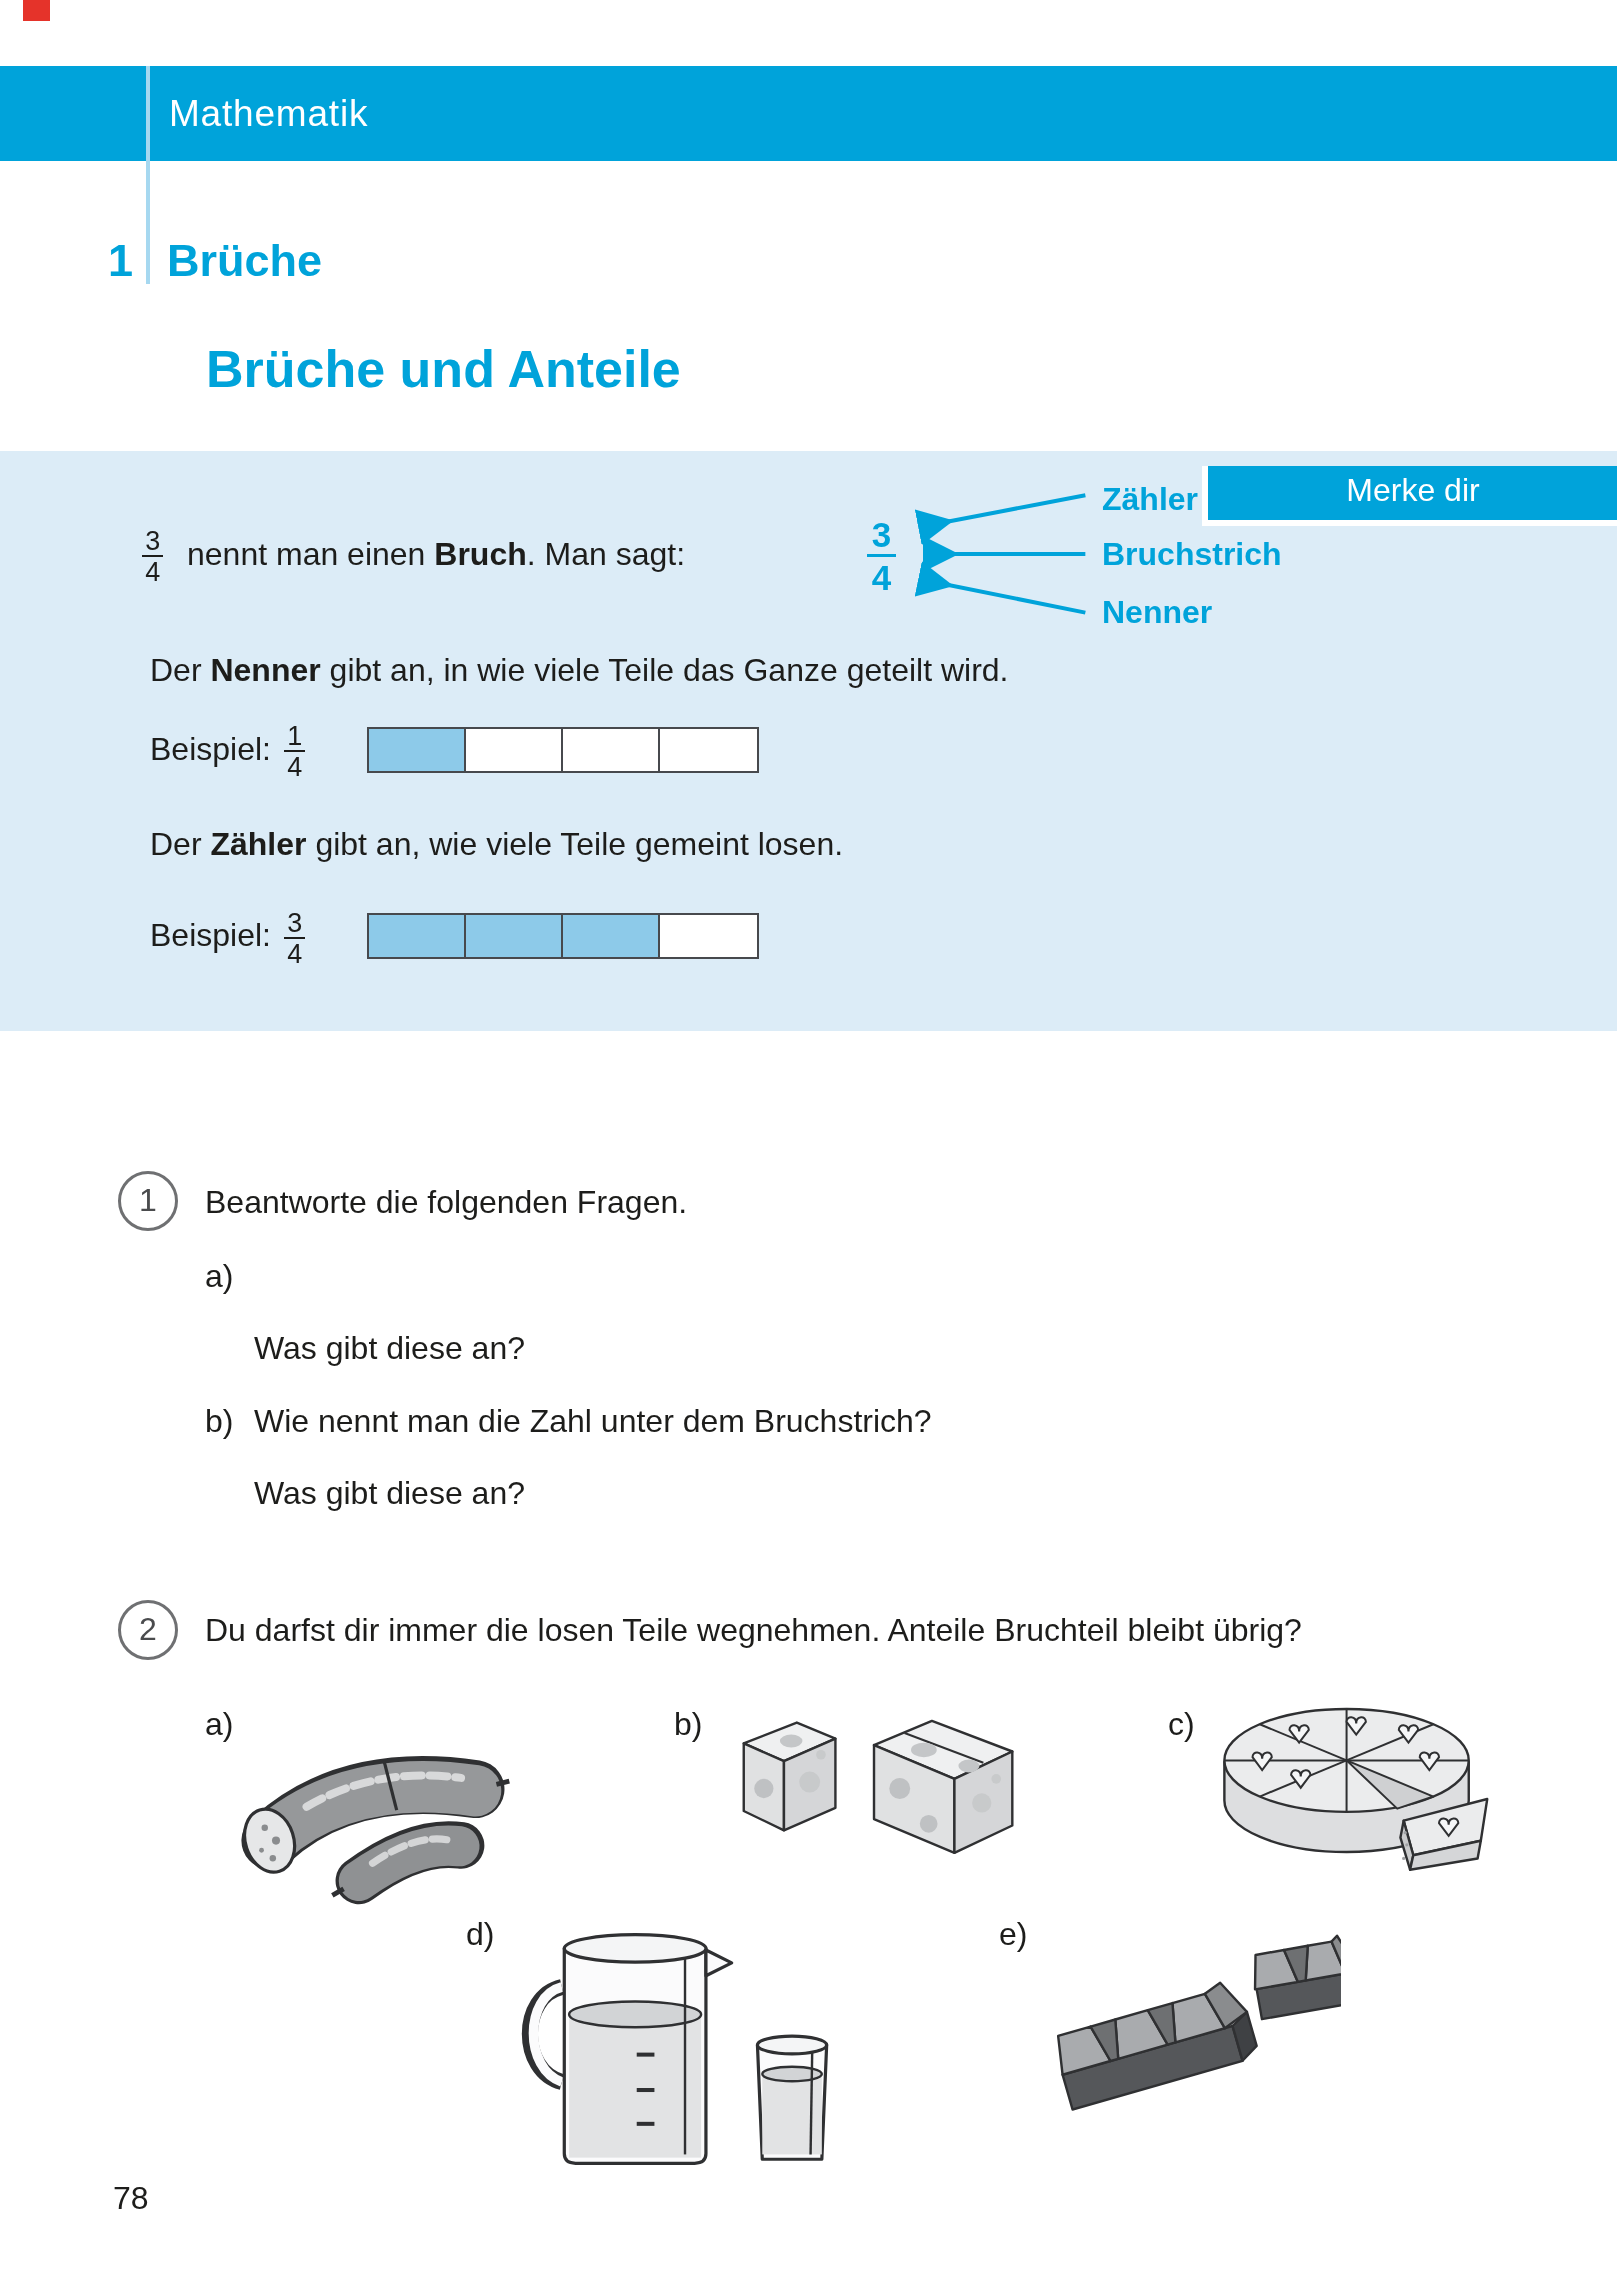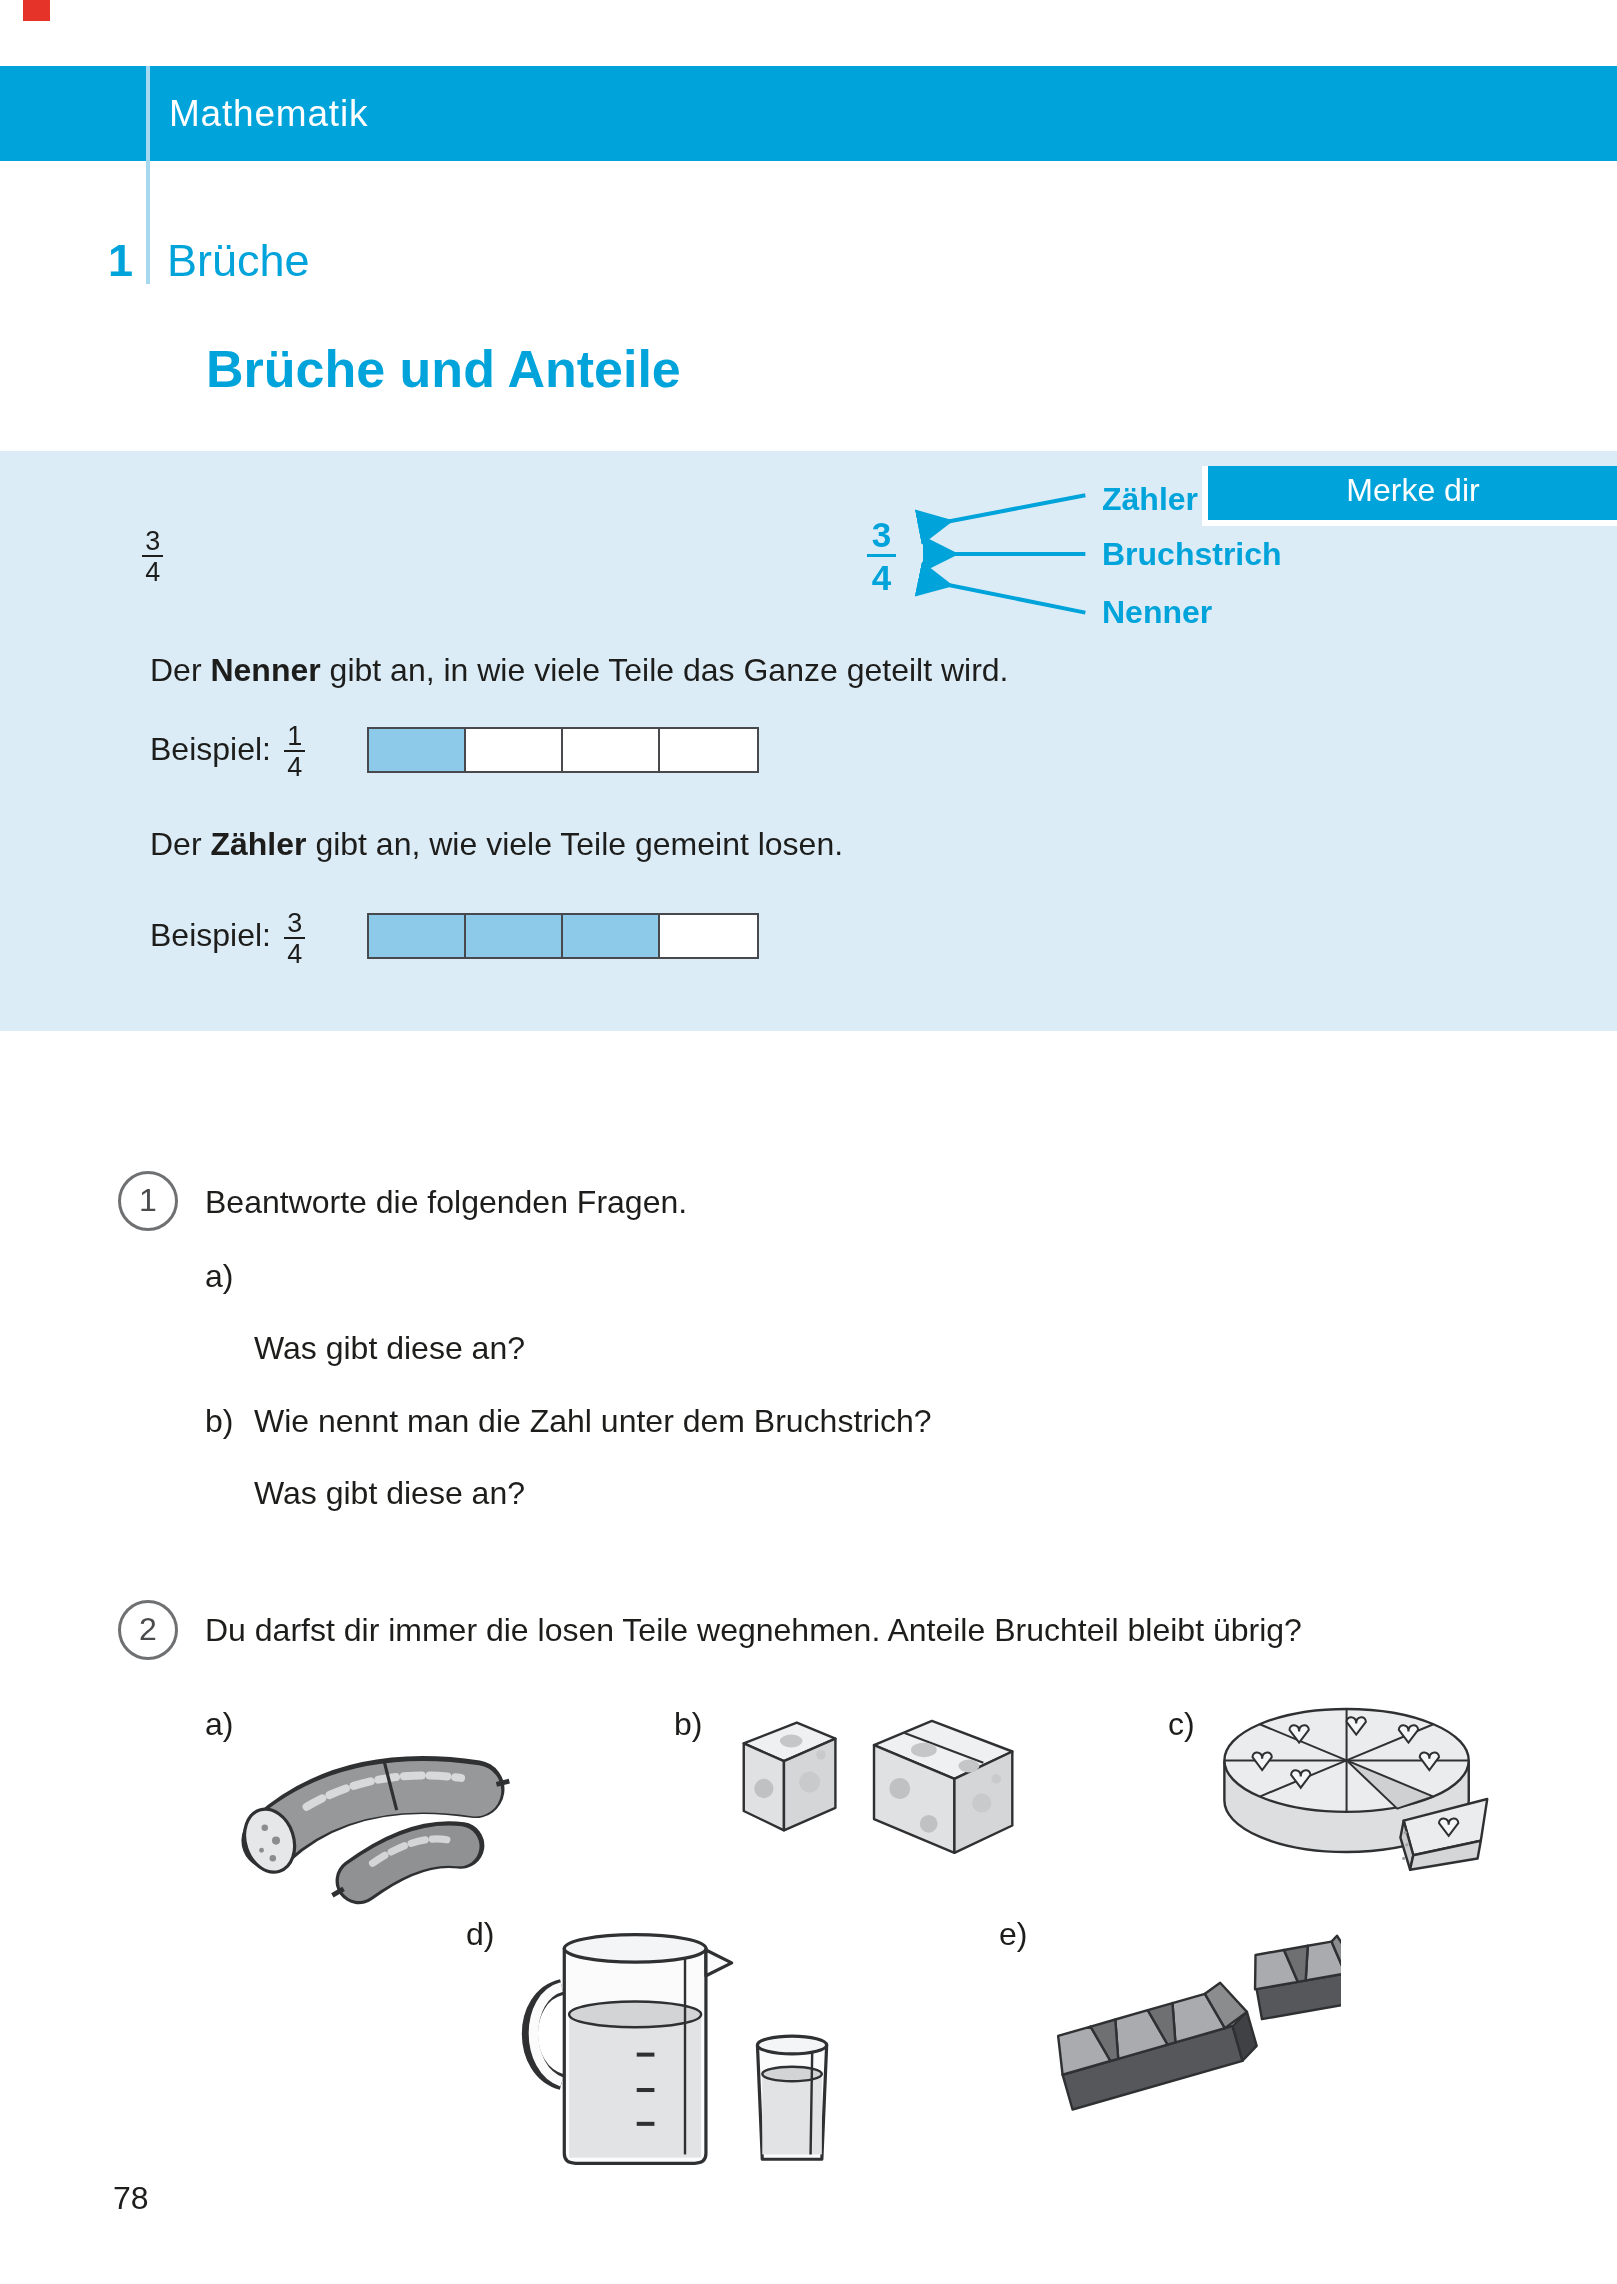--- a/index.html
+++ b/index.html
@@ -17,21 +17,21 @@
   body{font-family:"Liberation Sans", sans-serif;color:var(--text);}
   .page{position:relative;width:1618px;height:2284px;background:#ffffff;overflow:hidden;}
   .abs{position:absolute;}
 
   .red-mark{left:22.6px;top:0;width:27px;height:21px;background:var(--redMark);}
   .band{left:0;top:66px;width:1618px;height:95px;background:var(--accent);}
   .band-title{left:169px;top:66px;height:95px;line-height:95px;color:#fff;font-size:37px;letter-spacing:0.8px;}
   .vline{left:146px;top:66px;width:4px;height:218px;background:var(--lineLight);}
 
   .chapter-num{left:73px;top:235px;width:60px;text-align:right;font-size:45px;font-weight:700;color:var(--accent);}
-  .chapter-title{left:167px;top:235px;font-size:45px;font-weight:400;color:var(--accent);}
+  .chapter-title{left:167px;top:235px;font-size:45px;font-weight:700;color:var(--accent);}
   .section-title{left:206px;top:339px;font-size:52px;font-weight:700;color:var(--accent);}
 
   .info-box{left:0;top:451px;width:1618px;height:580px;background:var(--boxBg);}
   .merke-tab{left:1202px;top:466px;width:416px;height:60px;background:var(--accent);
     border-left:6.4px solid #fff;border-bottom:6.4px solid #fff;
     color:#fff;font-size:32px;line-height:48px;text-align:center;}
 
   .body-text{font-size:32px;line-height:35px;color:var(--text);}
   .b{font-weight:700;}
 
@@ -73,20 +73,21 @@
   <div class="abs chapter-title">Brüche</div>
   <div class="abs section-title">Brüche und Anteile</div>
 
   <div class="abs info-box"></div>
   <div class="abs merke-tab">Merke dir</div>
 
   <div class="abs frac" style="left:142px;top:528px;">
     <span class="num">3</span>
     <span class="den">4</span>
   </div>
+  <div class="abs body-text" style="left:187px;top:537px;"><span>nennt man einen </span><span class="b">Bruch</span><span>. Man sagt:</span></div>
 
   <div class="abs frac frac-blue" style="left:867px;top:517px;">
     <span class="num">3</span>
     <span class="den">4</span>
   </div>
 
   <svg class="abs" style="left:902px;top:471px;" width="193" height="153" viewBox="0 0 240 190">
     <defs>
       <marker id="ah" markerWidth="9" markerHeight="9" refX="7" refY="4.5" orient="auto">
         <path d="M9,0 L0,4.5 L9,9 Z" fill="#00A3DA"></path>

